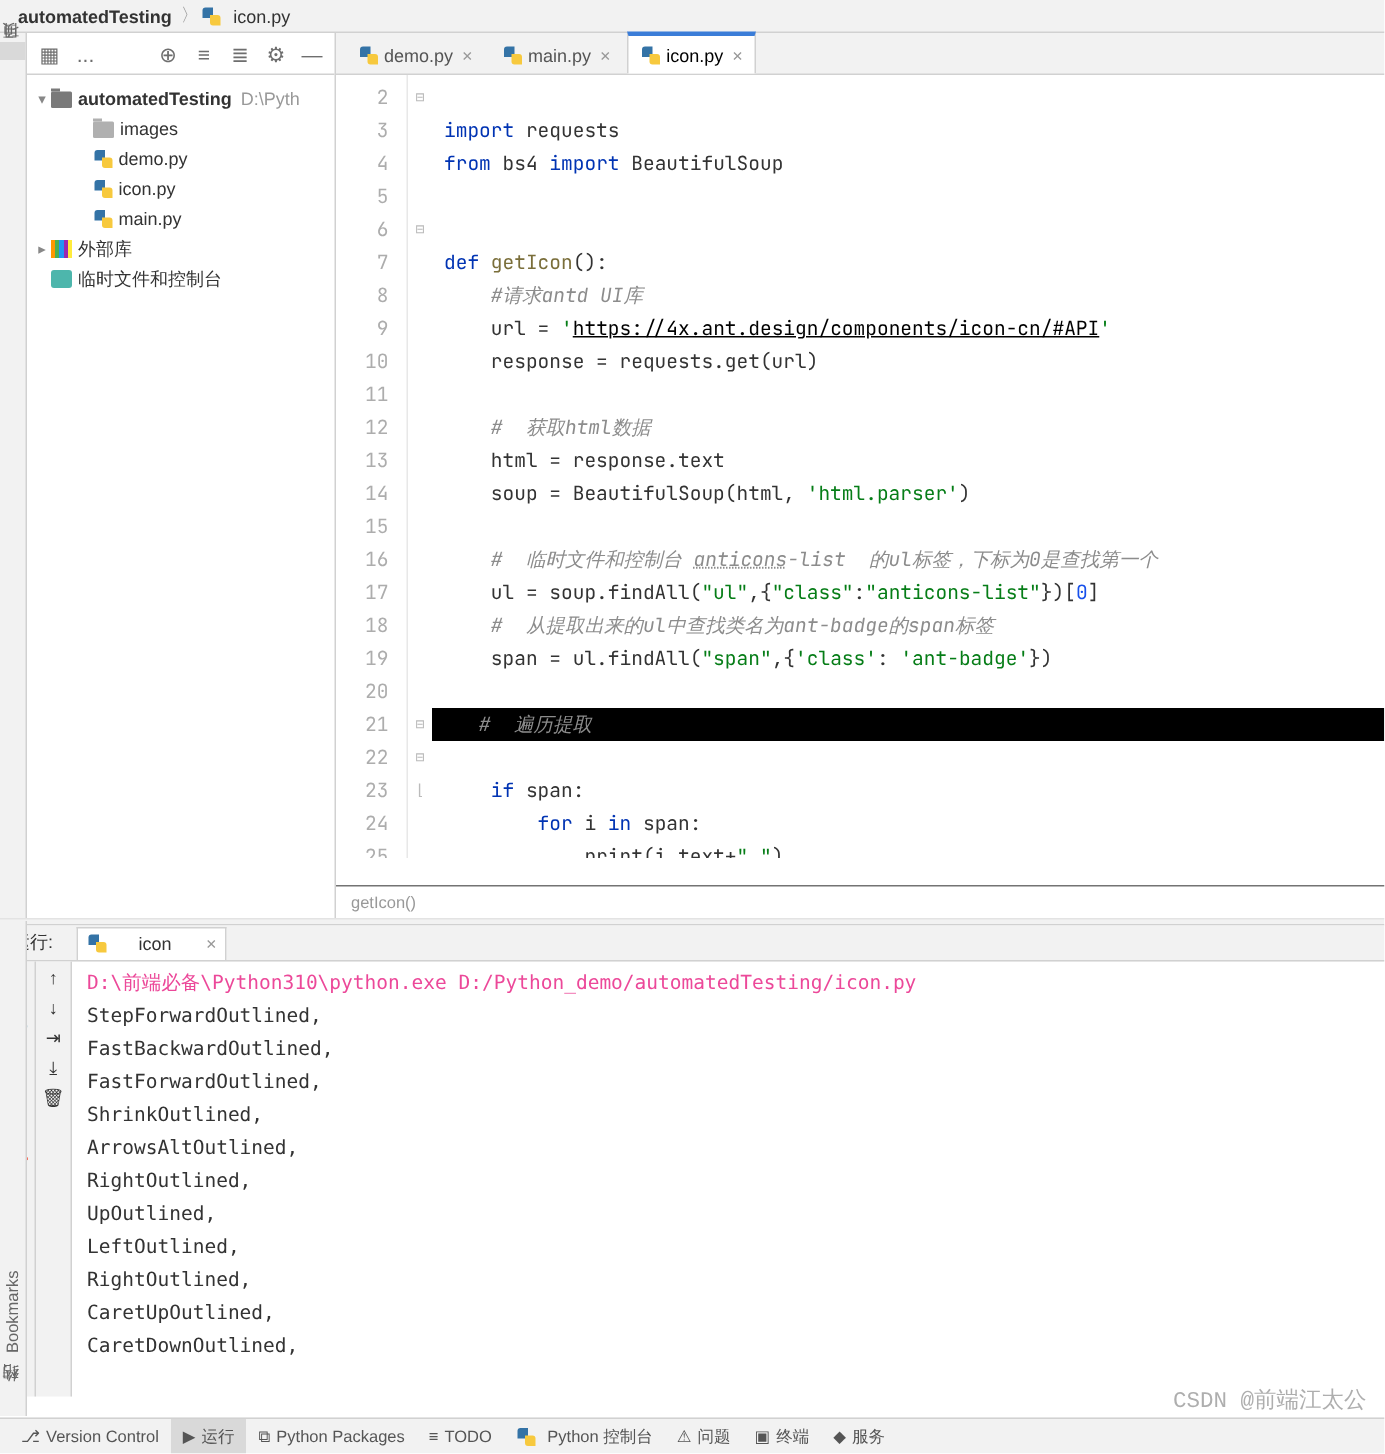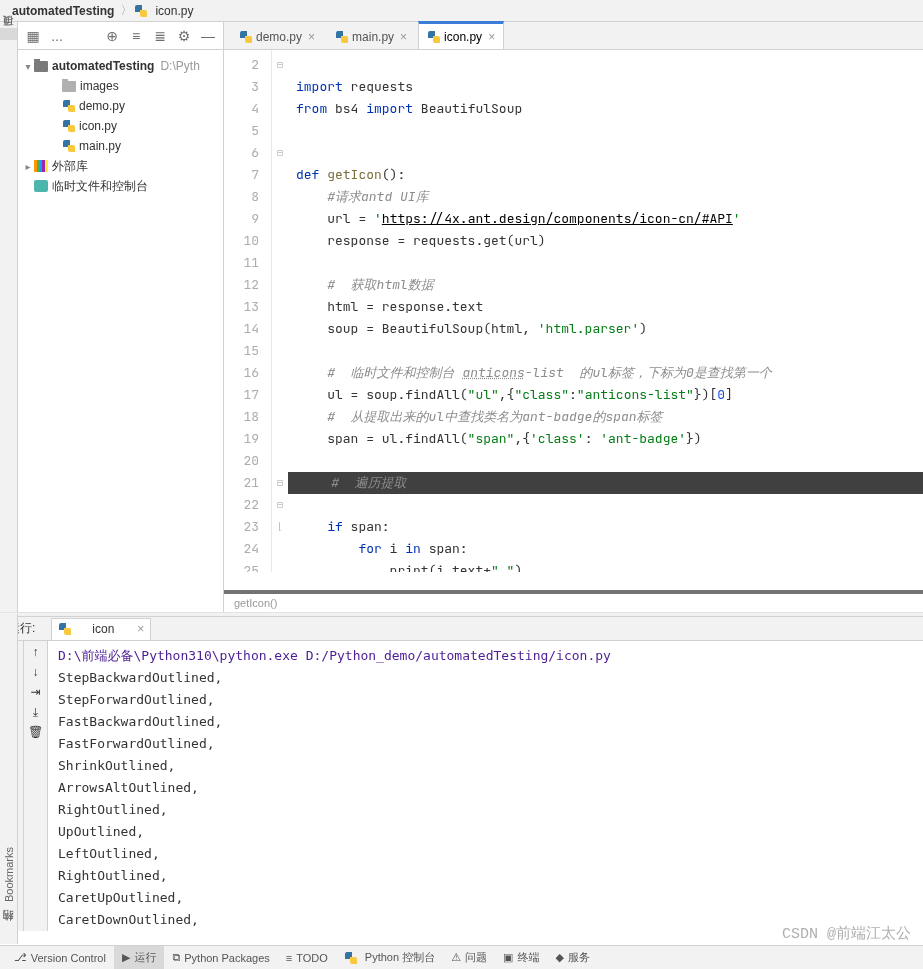--- a/index.html
+++ b/index.html
@@ -34,32 +34,32 @@
 .editor-panel { flex: 1; display: flex; flex-direction: column; }
 .tabs-row { height: 28px; border-bottom: 1px solid #d1d1d1; display: flex; align-items: flex-end; background: #f2f2f2; padding-left: 6px; }
 .editor-tab { height: 26px; display: flex; align-items: center; padding: 0 8px; border: 1px solid transparent; border-bottom: none; margin-right: 2px; cursor: pointer; font-size: 12px; color: #555; }
 .editor-tab.active { background: #fff; border-color: #d1d1d1; border-top: 3px solid #3b7dd8; height: 28px; color: #000; }
 .tab-close { margin-left: 6px; color: #999; font-size: 12px; }
 .editor-body { flex:1; display:flex; overflow:hidden; font-family: "JetBrains Mono", Consolas, monospace; font-size: 13px; }
 .gutter { width: 48px; text-align: right; color: #adadad; padding: 4px 12px 4px 0; background: #fff; user-select: none; line-height: 22px; border-right: 1px solid #e8e8e8; }
 .fold-col { width: 16px; background:#fff; line-height:22px; color:#bbb; font-size:10px; padding-top:4px; text-align:center;}
 .code { flex:1; padding:4px 0 4px 8px; line-height:22px; white-space: pre; overflow:hidden;}
 .code .line { height: 22px; }
-.code .hl { background: #404040; display:block; margin-left:-8px; padding-left:12px;}
+.code .hl { background: #000000; display:block; margin-left:-8px; padding-left:0;}
 .kw { color: #0033b3; } .str { color: #067d17; } .url { color: #000000; text-decoration: underline; } .cmt { color: #8c8c8c; font-style: italic; } .cmt .u { text-decoration: underline dotted; } .num { color: #1750eb; } .fn { color:#7a6e3a; }
-.crumbs2 { height: 22px; border-top: 4px solid #737373; padding: 0 10px; display: flex; align-items: center; color: #999; font-size: 11px; margin-top: 18px; }
+.crumbs2 { height: 22px; border-top: 1px solid #737373; padding: 0 10px; display: flex; align-items: center; color: #999; font-size: 11px; margin-top: 18px; }
 .run-panel { border-top: 1px solid #d1d1d1; }
 .run-header { height: 24px; background: #f2f2f2; display:flex; align-items:center; padding: 0 8px; border-bottom: 1px solid #d1d1d1; font-size: 12px; }
 .run-header .runtab { display:flex; align-items:center; padding: 0 6px; height:22px; background:#fff; border:1px solid #d1d1d1; border-bottom:none; margin-left:16px;gap:17px;}
 .run-body { display:flex; height: 290px; }
 .run-left { width: 24px; background:#f2f2f2; border-right:1px solid #d1d1d1; display:flex; flex-direction:column; align-items:center; padding-top:4px; gap:6px;}
 .run-left .ic { width:18px; height:18px; display:flex; align-items:center; justify-content:center; color:#6e6e6e; cursor:pointer; font-size:13px;}
 .run-left2 { width: 24px; background:#f2f2f2; border-right:1px solid #d1d1d1; display:flex; flex-direction:column; align-items:center; padding-top:4px; gap:6px;}
 .console { flex:1; font-family: Consolas, monospace; font-size: 13px; line-height: 22px; padding: 4px 10px; overflow:hidden;}
-.console .path { color: #4c1d95; }
+.console .path { color: #ec4899; }
 .left-rail { position:absolute; left:0; top:614px; width:18px; height: 330px; background:#f2f2f2; border-right:1px solid #d1d1d1; display:flex; flex-direction:column; justify-content:flex-end; align-items:center; gap:20px; padding-bottom:10px;}
 .left-rail .v { writing-mode: vertical-rl; transform: rotate(180deg); font-size:11px; color:#666; padding:4px 1px; cursor:pointer;}
 .bottom-bar { position:absolute; bottom:0; left:0; right:0; height:24px; background:#f2f2f2; border-top:1px solid #d1d1d1; display:flex; align-items:center; padding:0 6px; font-size:11px; color:#555;}
 .bottom-bar .bitem { display:flex; align-items:center; padding:0 8px; gap:4px; cursor:pointer; height:100%;}
 .bottom-bar .bitem.active { background:#d9d9d9; }
 .watermark { position:absolute; right:12px; bottom:26px; color: rgba(120,120,120,0.6); font-size:15px; font-family: Liberation Mono, monospace; pointer-events:none;}
 .resize-handle { height:4px; background:#f2f2f2; border-top:1px solid #e3e3e3; }
 </style>
 </head>
 <body>
@@ -249,21 +249,20 @@
     <div class="run-left2">
       <span class="ic">↑</span>
       <span class="ic">↓</span>
       <span class="ic">⇥</span>
       <span class="ic">⤓</span>
       <span class="ic">🗑</span>
     </div>
     <div class="console">
       <div class="path">D:\前端必备\Python310\python.exe D:/Python_demo/automatedTesting/icon.py</div>
       <div id="console-lines">
-          <div>StepBackwardOutlined,</div>
           <div>StepForwardOutlined,</div>
           <div>FastBackwardOutlined,</div>
           <div>FastForwardOutlined,</div>
           <div>ShrinkOutlined,</div>
           <div>ArrowsAltOutlined,</div>
           <div>RightOutlined,</div>
           <div>UpOutlined,</div>
           <div>LeftOutlined,</div>
           <div>RightOutlined,</div>
           <div>CaretUpOutlined,</div>

